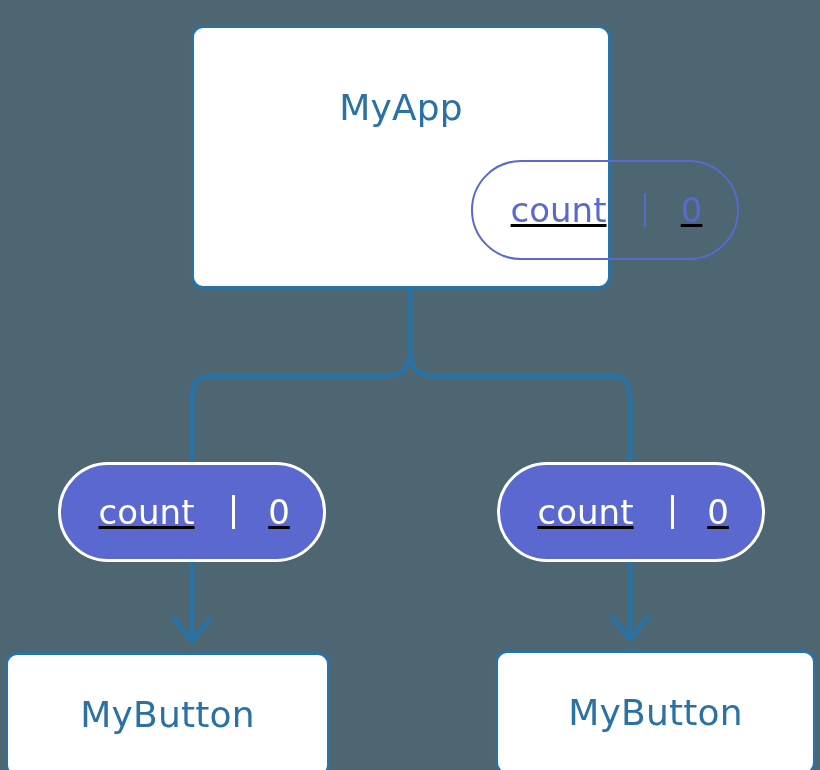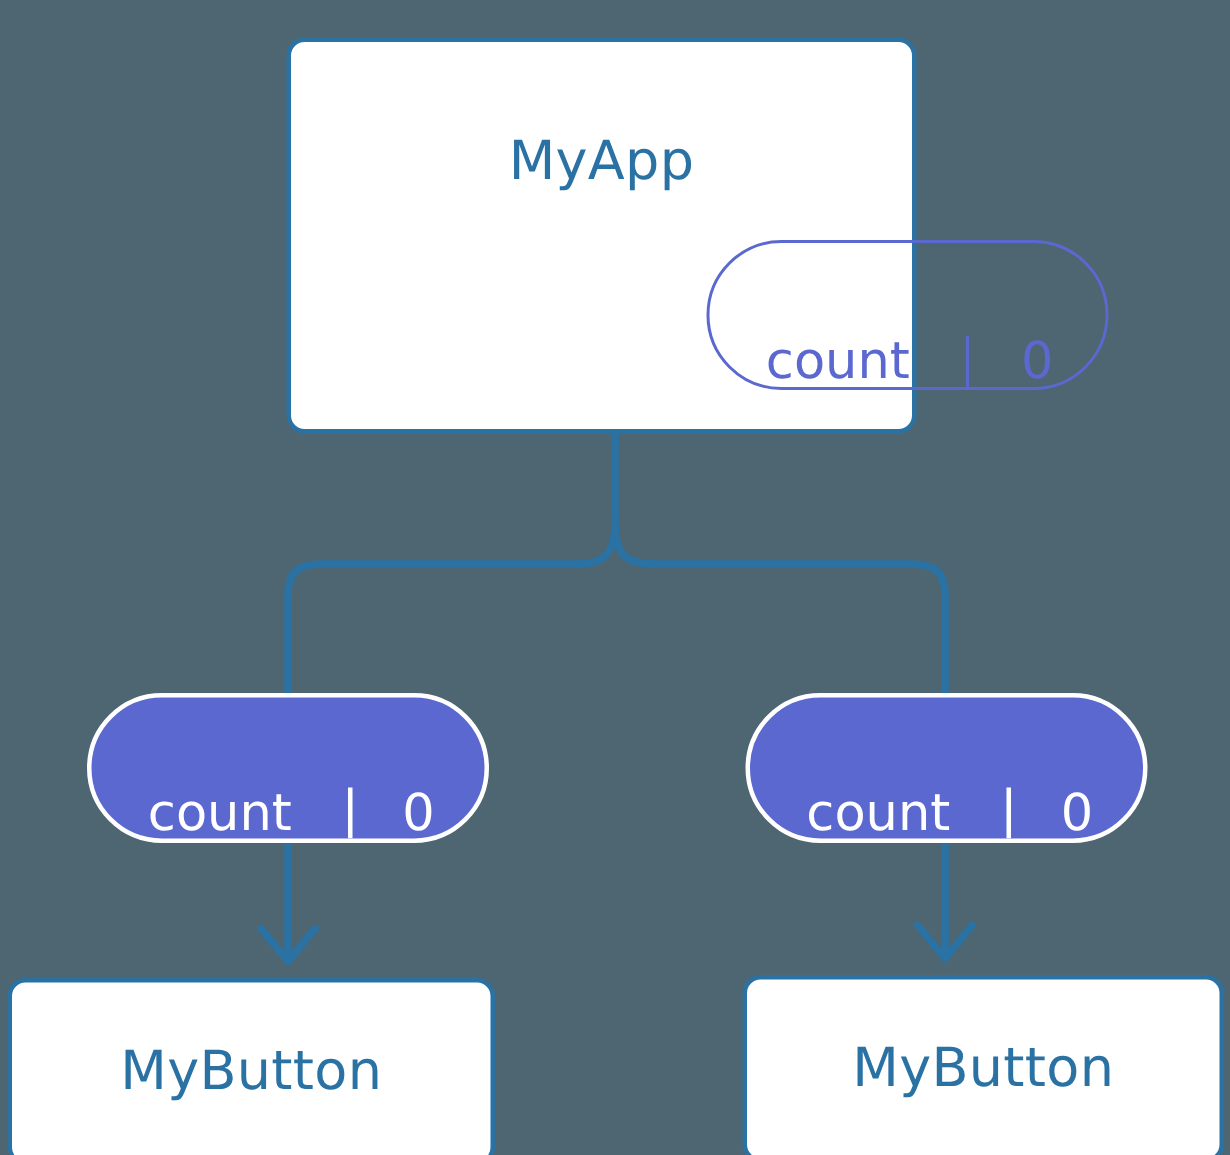--- a/index.html
+++ b/index.html
@@ -75,23 +75,24 @@
     top: 650px;
     width: 321px;
     height: 125px;
   }
 
   
   .state-pill {
     position: absolute;
     box-sizing: border-box;
     display: flex;
-    align-items: flex-end;
+    align-items: center;
     border-radius: 999px;
     overflow: hidden;
+    text-decoration: underline;
   }
   .pill-key, .pill-val {
     display: flex;
     align-items: center;
     justify-content: center;
     font-size: 34px;
     line-height: 1;
     white-space: nowrap;
   }
 

